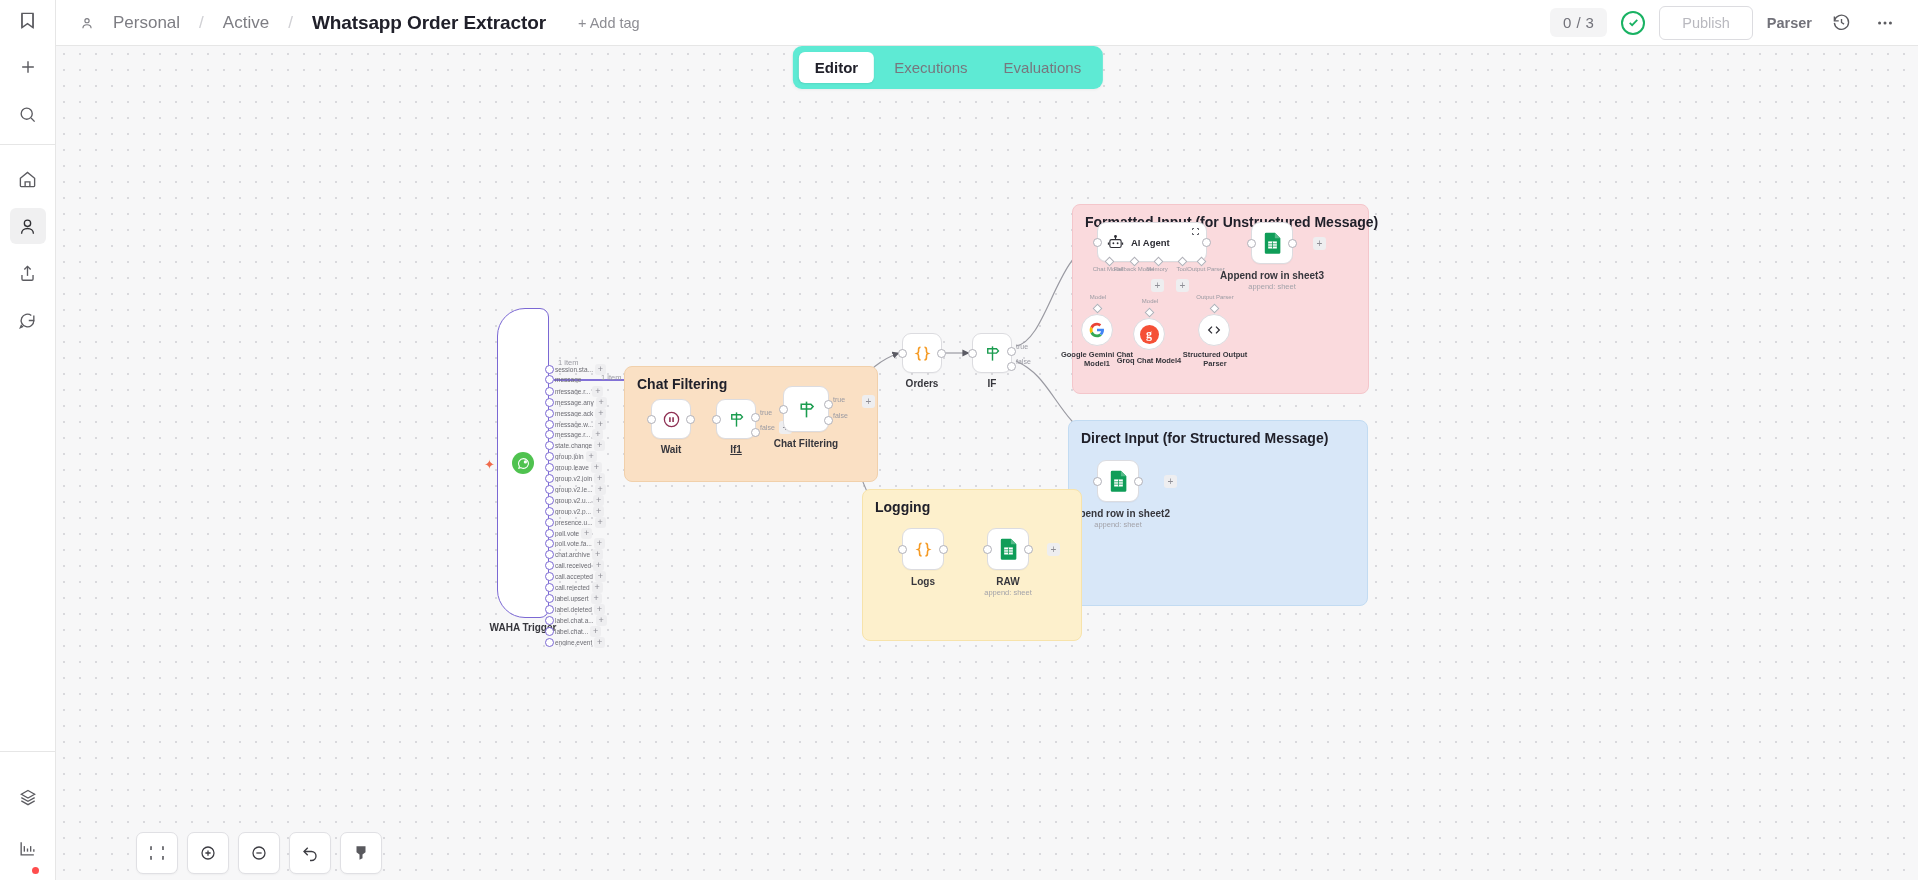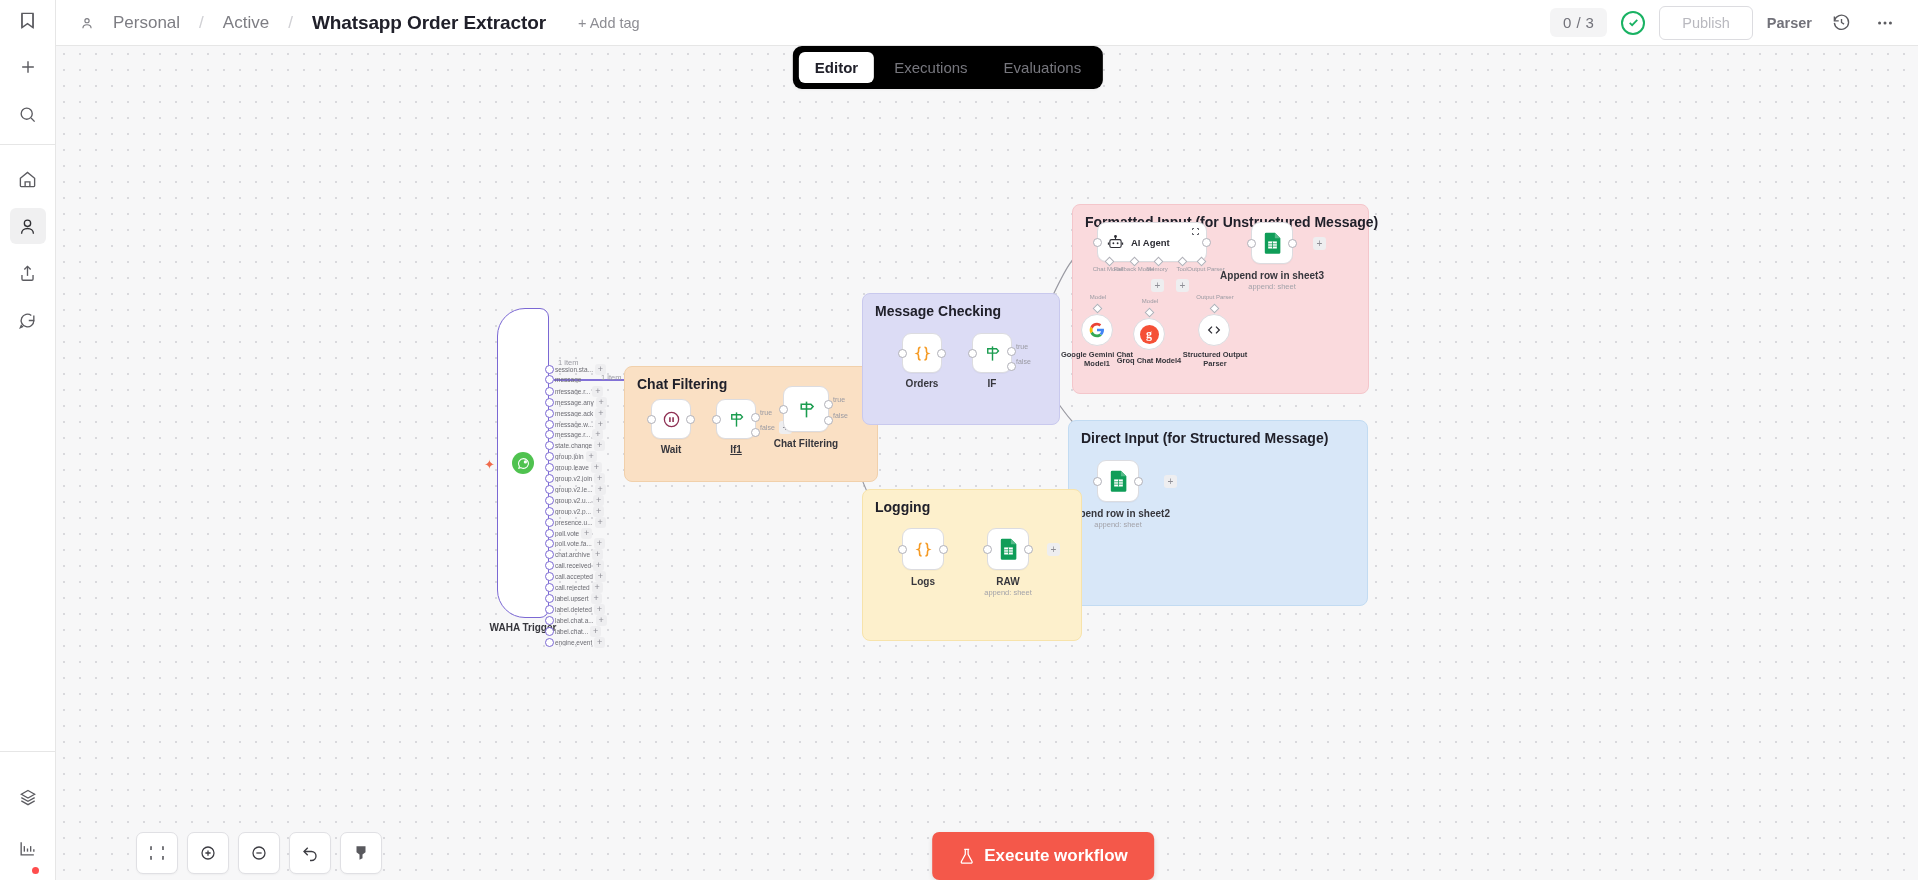--- a/index.html
+++ b/index.html
@@ -74,21 +74,21 @@
     border-radius: 6px; padding: 8px 22px;
     color: #b9b9bf; font-size: 14.5px; cursor: pointer;
   }
   .saved-text { color: #72727a; font-size: 14.5px; font-weight: 600; }
   .tb-ico { width: 30px; height: 30px; display:flex; align-items:center; justify-content:center; color:#5b5b60; cursor:pointer; border-radius:5px; }
 
   
   .tabs {
     position: absolute; top: 46px; left: 948px;
     transform: translateX(-50%);
-    background: #000000;
+    background: #5eead4;
     border-radius: 9px;
     padding: 6px;
     display: flex; gap: 4px;
     z-index: 31;
     box-shadow: 0 1px 3px rgba(0,0,0,0.05);
   }
   .tab {
     padding: 7px 16px; border-radius: 6px;
     font-size: 15px; color: #77777e; cursor: pointer;
   }
@@ -609,23 +609,20 @@
       </span>
       <span class="port in"></span>
       <span class="port" style="right:-5px;top:13px;margin-top:0;"></span>
       <span class="port" style="right:-5px;top:29px;margin-top:0;"></span>
     </div>
     <div class="port-label" style="left:777px;top:350px;">true</div>
     <div class="port-label" style="left:777px;top:366px;">false</div>
     <div class="plus-stub" style="left:806px;top:349px;">+</div>
     <div class="node-label" style="left:750px;top:392px;">Chat Filtering</div>
 
-    <div class="group" style="left:806px;top:247px;width:198px;height:132px;background:#dcdcf5;border:1px solid #c9c9ee;">
-      <div class="group-title">Message Checking</div>
-    </div>
 
     <div class="node" style="left:846px;top:287px;width:40px;height:40px;">
       <span>
         <svg width="19" height="19" viewBox="0 0 24 24" fill="none" stroke="#f59a23" stroke-width="2">
           <path d="M9.5 4c-2 0-2.5 1.2-2.5 3v2c0 1.6-.8 2.6-2 3 1.2.4 2 1.4 2 3v2c0 1.8.5 3 2.5 3"></path>
           <path d="M14.5 4c2 0 2.5 1.2 2.5 3v2c0 1.6.8 2.6 2 3-1.2.4-2 1.4-2 3v2c0 1.8-.5 3-2.5 3"></path>
         </svg>
       </span>
       <span class="port in"></span>
       <span class="port out"></span>
@@ -812,24 +809,15 @@
             <path d="M4 10h10a6 6 0 0 1 0 12h-2"></path>
         </svg>
       </div>
       <div class="bt-btn">
         <svg width="18" height="18" viewBox="0 0 24 24" fill="none" stroke="currentColor" stroke-width="1.7">
           <path d="M6 3v8l4 3v7l4-2v-5l4-3V3" fill="currentColor" stroke="none" opacity="0.85"></path>
         </svg>
       </div>
     </div>
 
-    <button class="exec-btn">
-      <span>
-        <svg width="17" height="17" viewBox="0 0 24 24" fill="none" stroke="#ffffff" stroke-width="1.8">
-          <path d="M10 2v7L4.5 19a1.6 1.6 0 0 0 1.4 2.4h12.2A1.6 1.6 0 0 0 19.5 19L14 9V2"></path>
-          <path d="M8.5 2h7"></path>
-        </svg>
-      </span>
-      <span>Execute workflow</span>
-    </button>
 
   </div>
 </div>
 
 </body></html>

